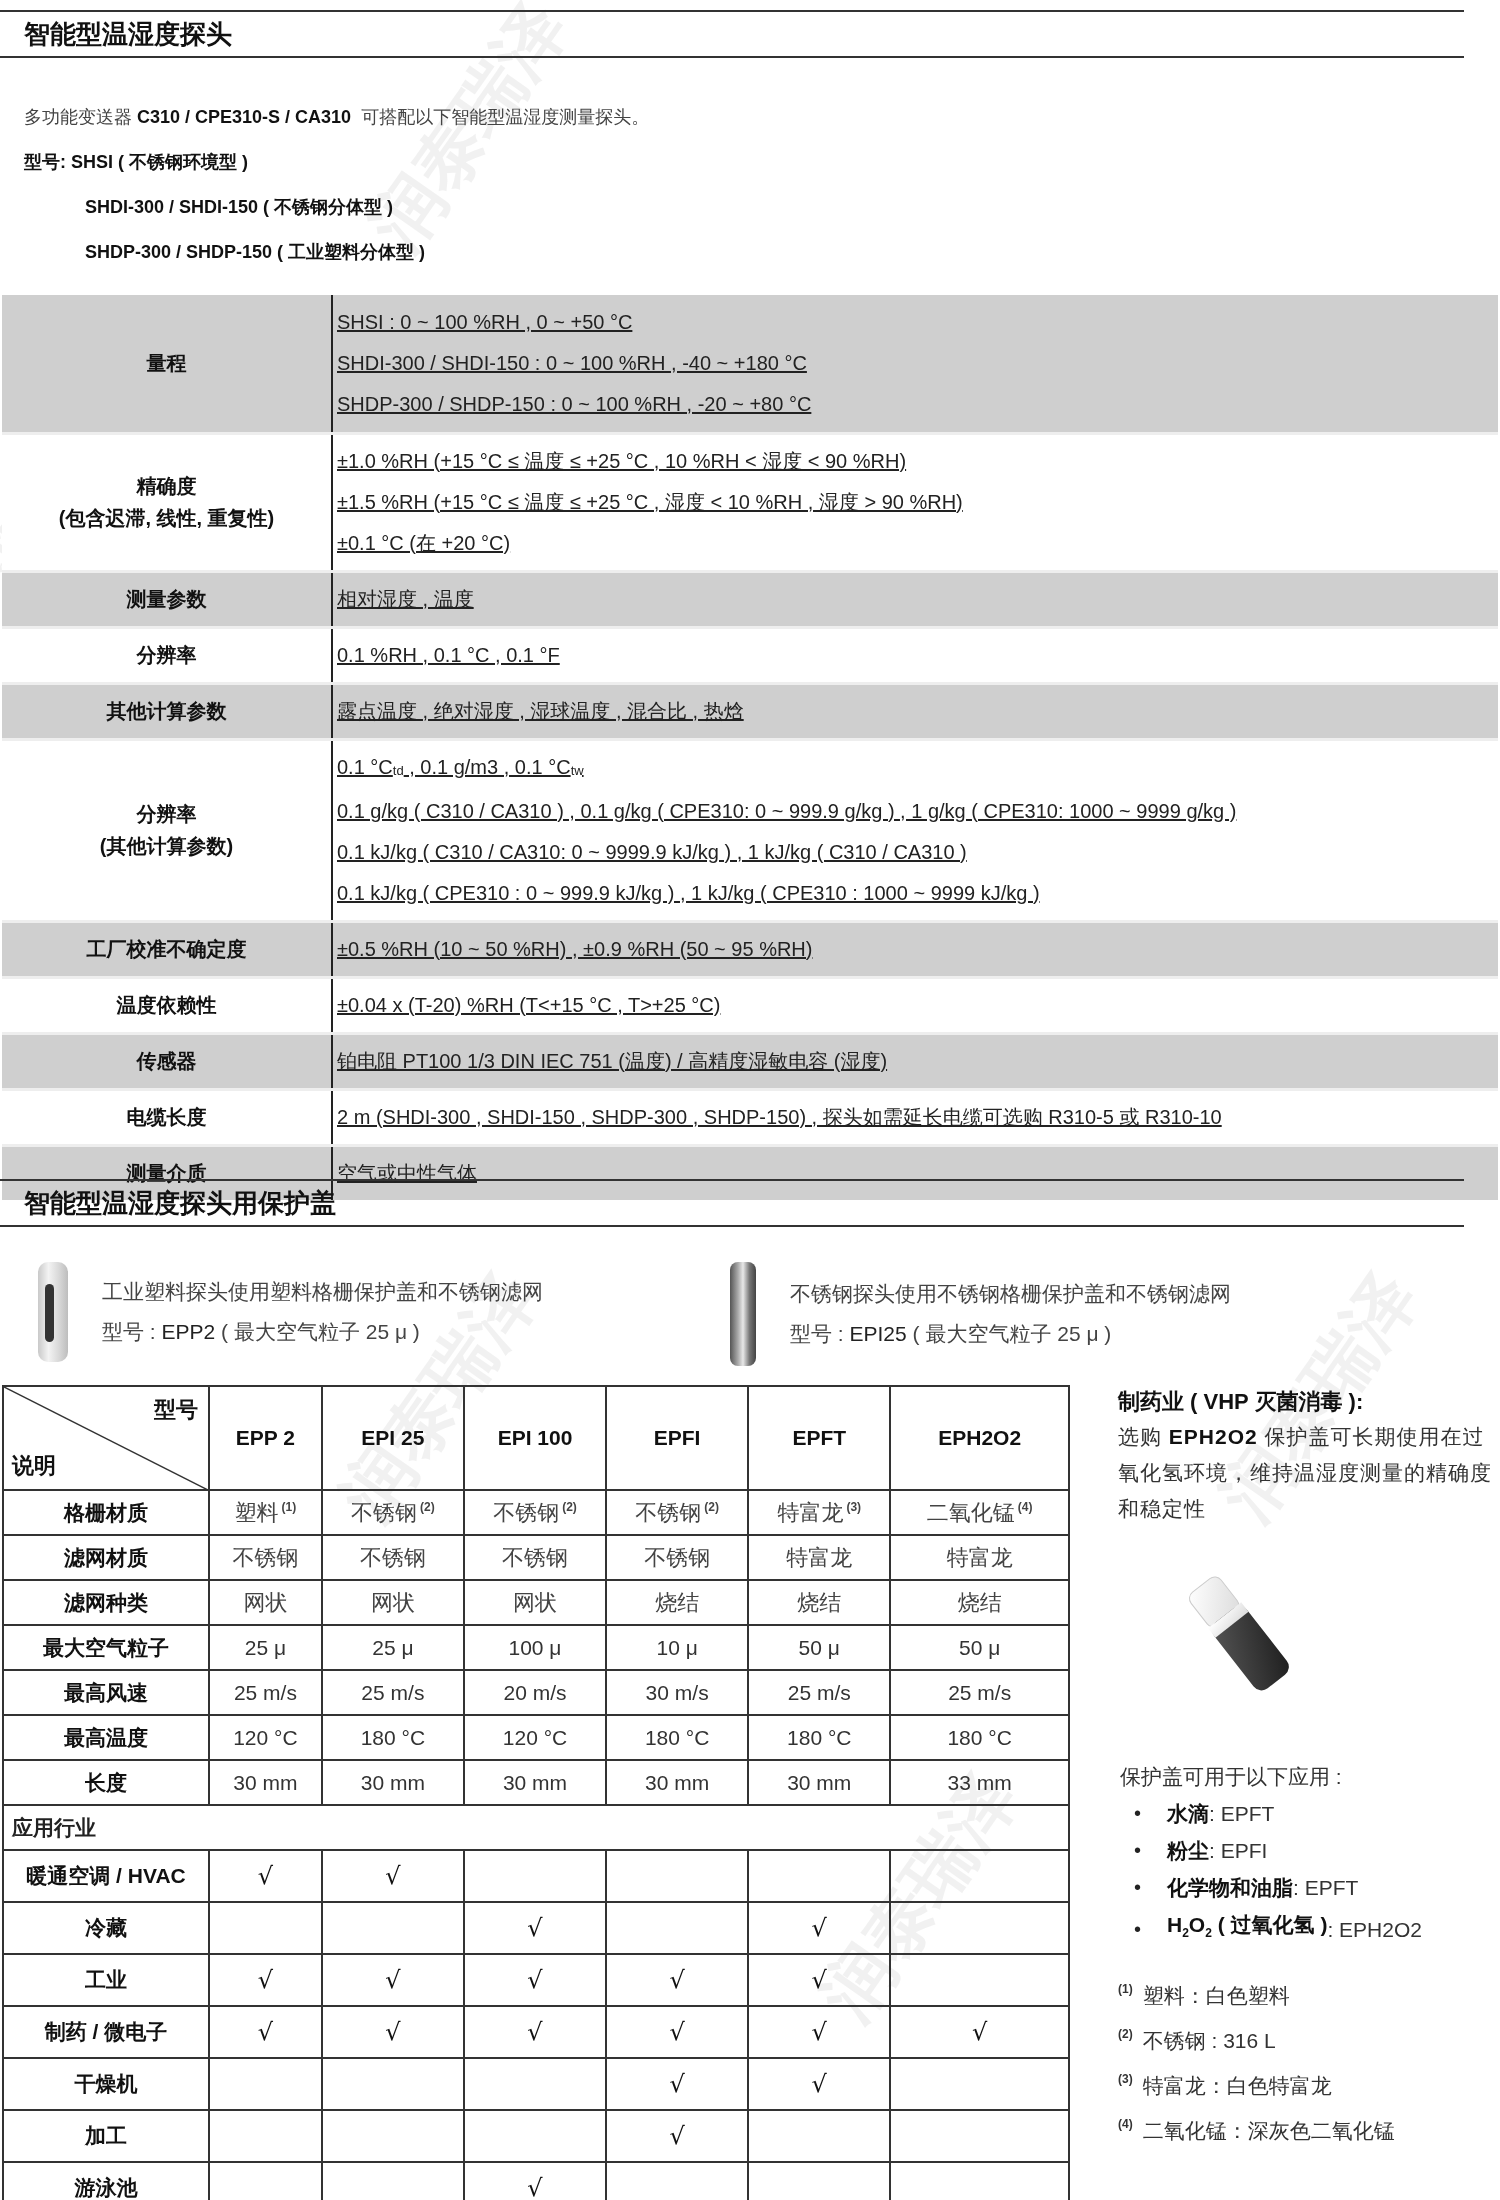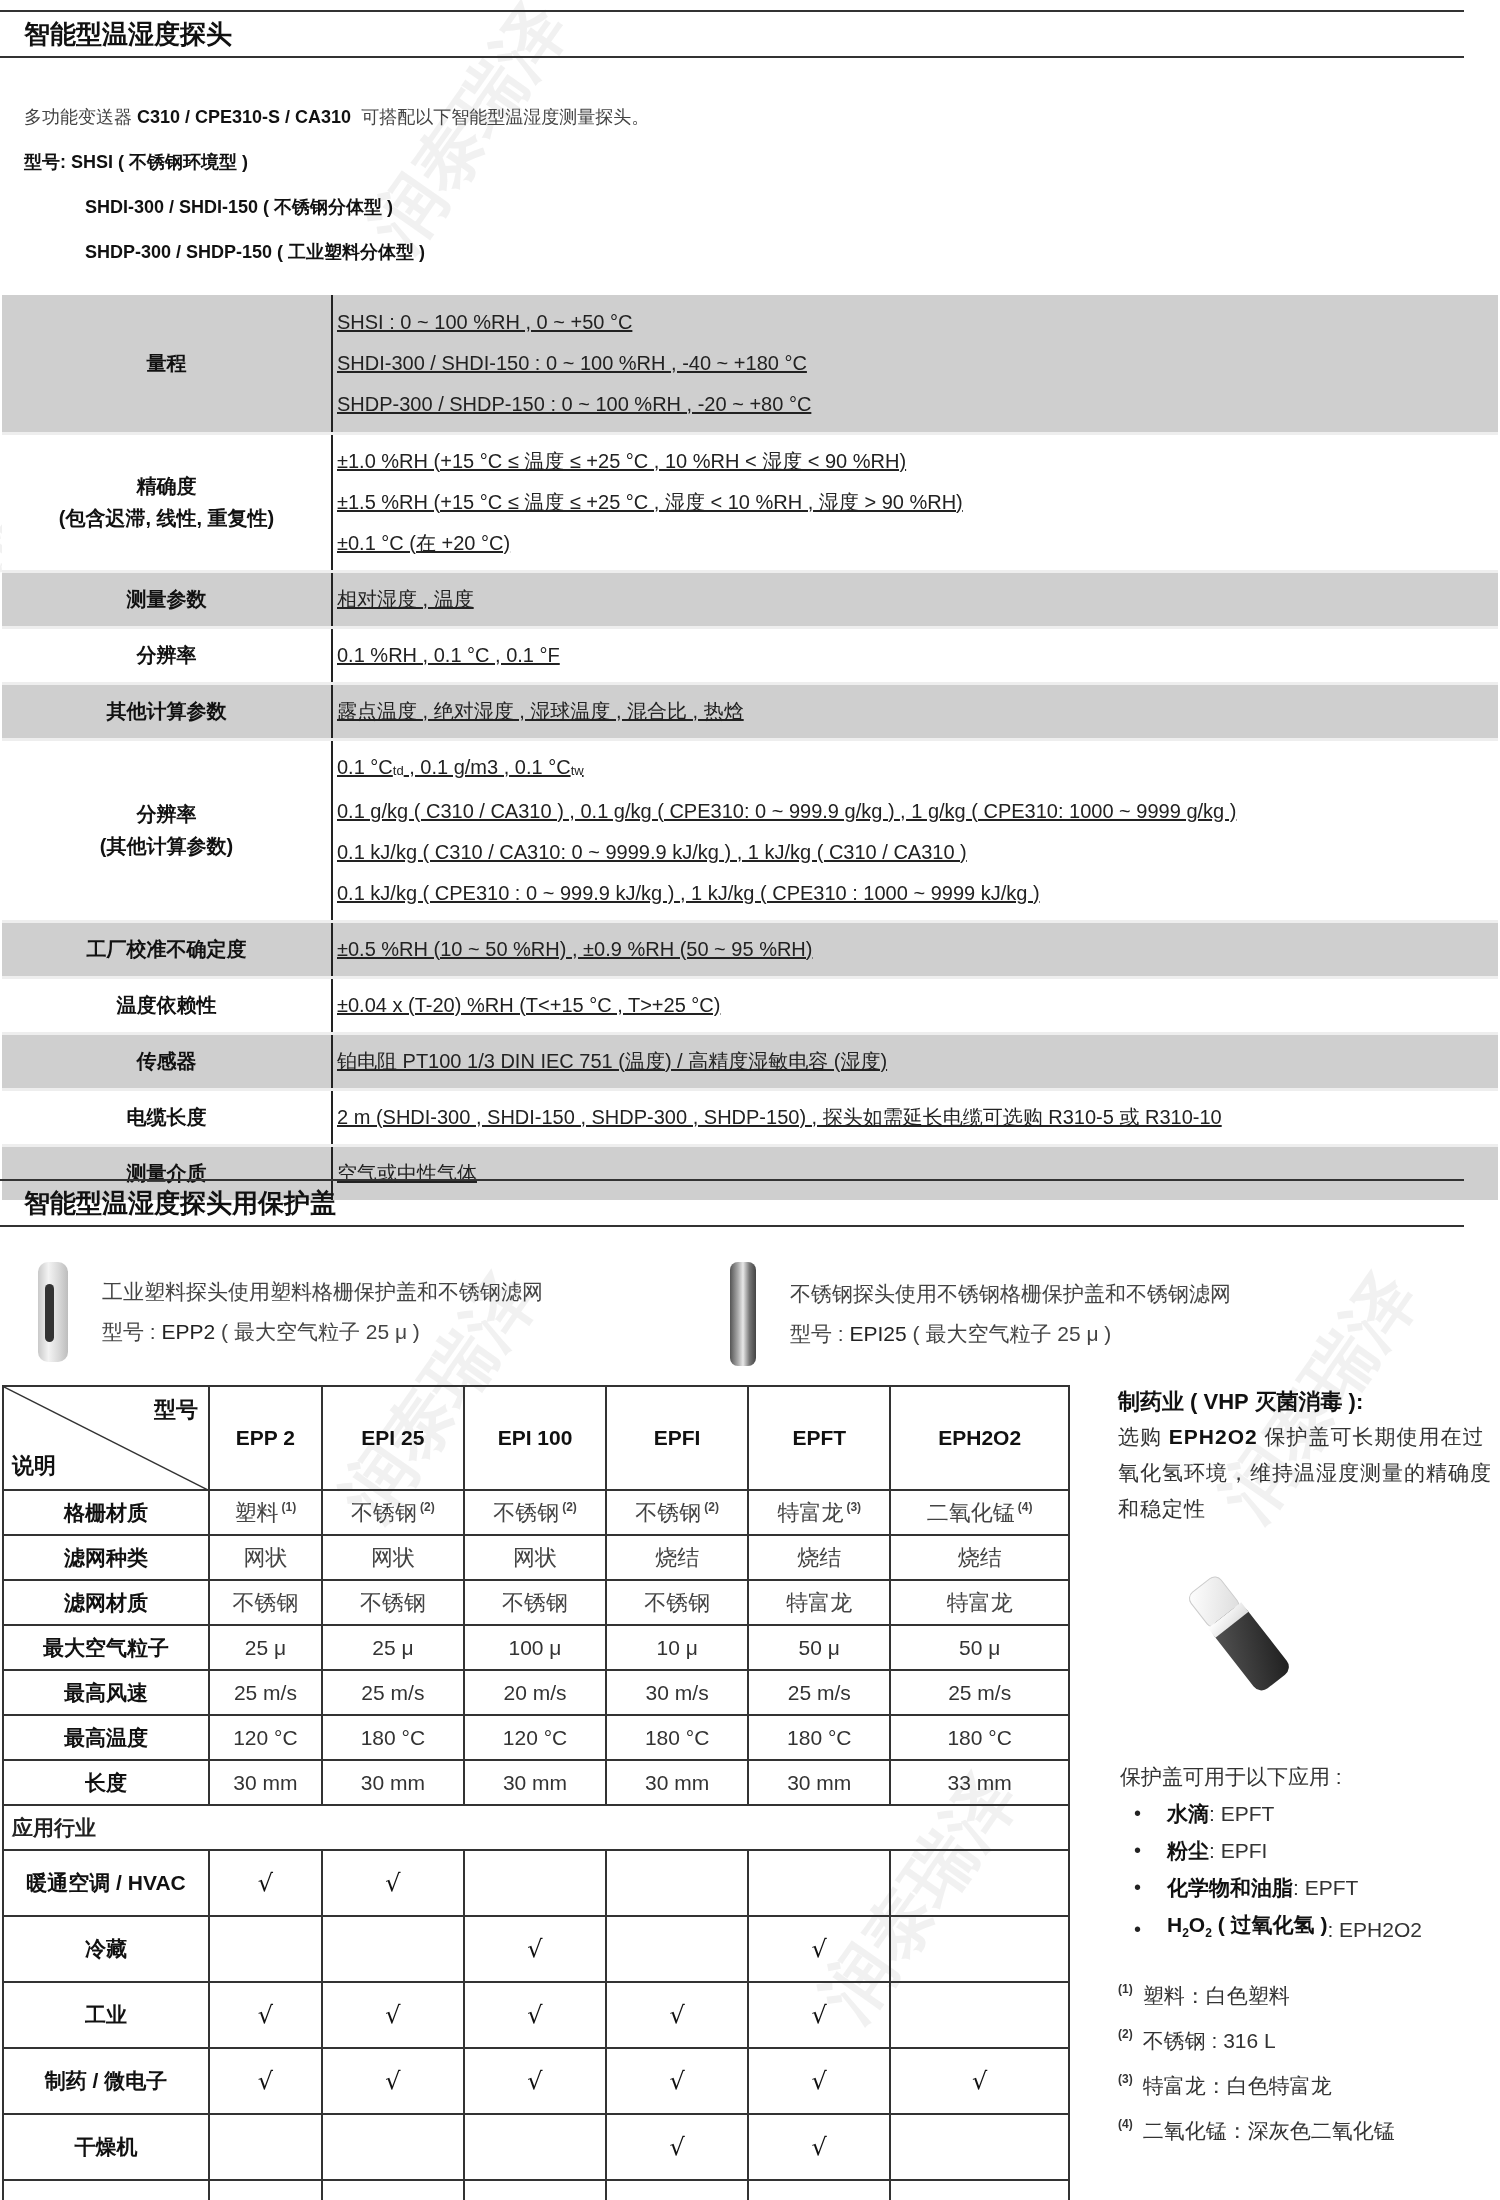--- a/index.html
+++ b/index.html
@@ -45,21 +45,21 @@
   .caps th { font-weight: bold; color: #111; height: 104px; }
   .caps td.rk { font-weight: bold; color: #111; width: 206px; }
   .caps td.val { color: #333; }
   .caps td.cn { color: #444; font-size: 22px; }
   .caps sup { font-size: 12px; vertical-align: 9px; margin-left: 3px; font-weight: bold; }
   .caps .diag { position: relative; width: 206px; padding: 0; }
   .caps .diag svg { position: absolute; left: 0; top: 0; }
   .caps .diag .tr { position: absolute; right: 10px; top: 8px; font-size: 22px; font-weight: bold; }
   .caps .diag .bl { position: absolute; left: 8px; bottom: 8px; font-size: 22px; font-weight: bold; }
   .caps td.section { text-align: left; padding-left: 8px; font-weight: bold; }
-  .caps tr.app td { height: 66px; }
+  .caps tr.app td { height: 52px; }
   .caps td.check { font-size: 24px; color: #111; font-family: "DejaVu Serif", serif; }
 
   
   .right { position: absolute; left: 1118px; top: 1385px; width: 380px; }
   .right .ttl { font-size: 22px; font-weight: bold; color: #111; line-height: 34px; }
   .right .desc { font-size: 21px; color: #333; line-height: 36px; letter-spacing: 1px; }
   .right .desc b { color: #111; font-weight: bold; }
   .capimg { position: absolute; left: 1175px; top: 1570px; width: 130px; height: 130px; }
   .apps { position: absolute; left: 1120px; top: 1758px; font-size: 21px; color: #333; line-height: 37px; }
   .apps ul { list-style: none; padding-left: 14px; }
@@ -216,36 +216,36 @@
   <tr>
     <td class="rk">格栅材质</td>
     <td class="cn"><span>塑料</span><sup>(1)</sup></td>
     <td class="cn"><span>不锈钢</span><sup>(2)</sup></td>
     <td class="cn"><span>不锈钢</span><sup>(2)</sup></td>
     <td class="cn"><span>不锈钢</span><sup>(2)</sup></td>
     <td class="cn"><span>特富龙</span><sup>(3)</sup></td>
     <td class="cn"><span>二氧化锰</span><sup>(4)</sup></td>
   </tr>
   <tr>
+    <td class="rk">滤网材质</td>
+    <td class="cn">不锈钢</td>
+    <td class="cn">不锈钢</td>
+    <td class="cn">不锈钢</td>
+    <td class="cn">不锈钢</td>
+    <td class="cn">特富龙</td>
+    <td class="cn">特富龙</td>
+  </tr>
+  <tr>
     <td class="rk">滤网种类</td>
     <td class="cn">网状</td>
     <td class="cn">网状</td>
     <td class="cn">网状</td>
     <td class="cn">烧结</td>
     <td class="cn">烧结</td>
     <td class="cn">烧结</td>
-  </tr>
-  <tr>
-    <td class="rk">滤网材质</td>
-    <td class="cn">不锈钢</td>
-    <td class="cn">不锈钢</td>
-    <td class="cn">不锈钢</td>
-    <td class="cn">不锈钢</td>
-    <td class="cn">特富龙</td>
-    <td class="cn">特富龙</td>
   </tr>
   <tr>
     <td class="rk">最大空气粒子</td>
     <td class="val">25 μ</td>
     <td class="val">25 μ</td>
     <td class="val">100 μ</td>
     <td class="val">10 μ</td>
     <td class="val">50 μ</td>
     <td class="val">50 μ</td>
   </tr>

